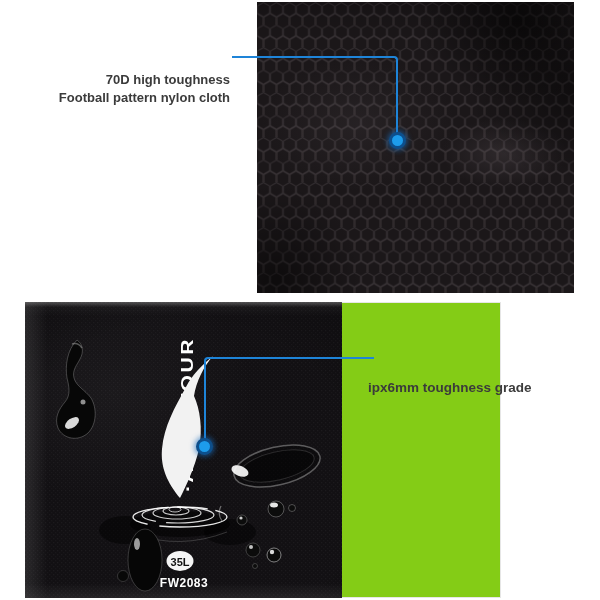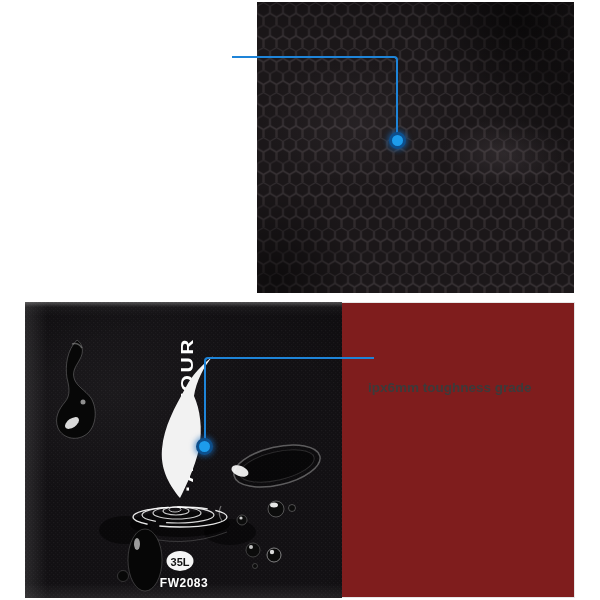--- a/index.html
+++ b/index.html
@@ -36,21 +36,21 @@
   }
   .dot{
     position:absolute;z-index:7;width:11px;height:11px;border-radius:50%;
     background:var(--dot-core,#1d9ceb);
     border:3px solid var(--dot-ring,#0d4f8c);
     box-shadow:0 0 5px 2px rgba(25,110,190,0.55);
   }
   .dot-top{left:389px;top:132px;}
   
   .bottom-panel{
-    position:absolute;left:25px;top:302px;width:550px;height:296px;background:#7f1d1d;
+    position:absolute;left:25px;top:302px;width:476px;height:296px;background:#84cc16;
     outline:1px solid var(--panel-border,#e6e6e6);outline-offset:-1px;
   }
   .bag{
     position:absolute;left:0;top:0;width:317px;height:296px;
     background:var(--bag-base,#121013);overflow:hidden;
   }
   .bag > svg{position:absolute;left:0;top:0;}
   .bag-shade{
     position:absolute;left:0;top:0;right:0;bottom:0;
     background:
@@ -84,20 +84,24 @@
           <path d="M6.5,0.6 L12.4,4 L12.4,11.2 L6.5,14.6 L0.6,11.2 L0.6,4 Z" fill="none" stroke="rgba(150,135,142,0.17)" stroke-width="1.2" stroke-linejoin="round"></path>
           <path d="M13,11.85 L18.9,15.25 L18.9,22.45 L13,25.85 L7.1,22.45 L7.1,15.25 Z" fill="none" stroke="rgba(150,135,142,0.17)" stroke-width="1.2" stroke-linejoin="round"></path>
           <path d="M0,11.85 L5.9,15.25 L5.9,22.45 L0,25.85 L-5.9,22.45 L-5.9,15.25 Z" fill="none" stroke="rgba(150,135,142,0.17)" stroke-width="1.2" stroke-linejoin="round"></path>
         </pattern>
       </defs>
       <rect width="317" height="291" fill="url(#hex)"></rect>
     </svg>
     <div class="fabric-shade"></div>
   </div>
 
+  <div class="callout-top">
+    <div>70D high toughness</div>
+    <div>Football pattern nylon cloth</div>
+  </div>
   <div class="leader leader-top"></div>
   <div class="dot dot-top"></div>
 
   <div class="bottom-panel">
     <div class="bag">
       <svg width="317" height="296">
         <defs>
           <pattern id="weave" width="4" height="4" patternUnits="userSpaceOnUse">
             <rect x="0" y="0" width="1.2" height="1.2" fill="rgba(255,255,255,0.045)"></rect>
             <rect x="2" y="2" width="1.2" height="1.2" fill="rgba(255,255,255,0.03)"></rect>

